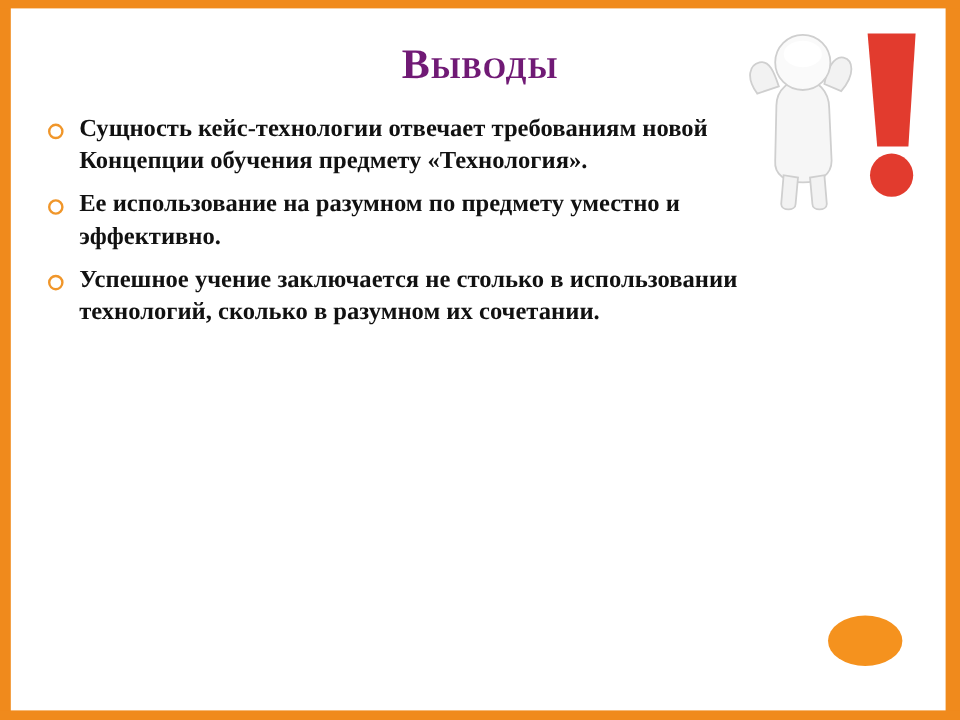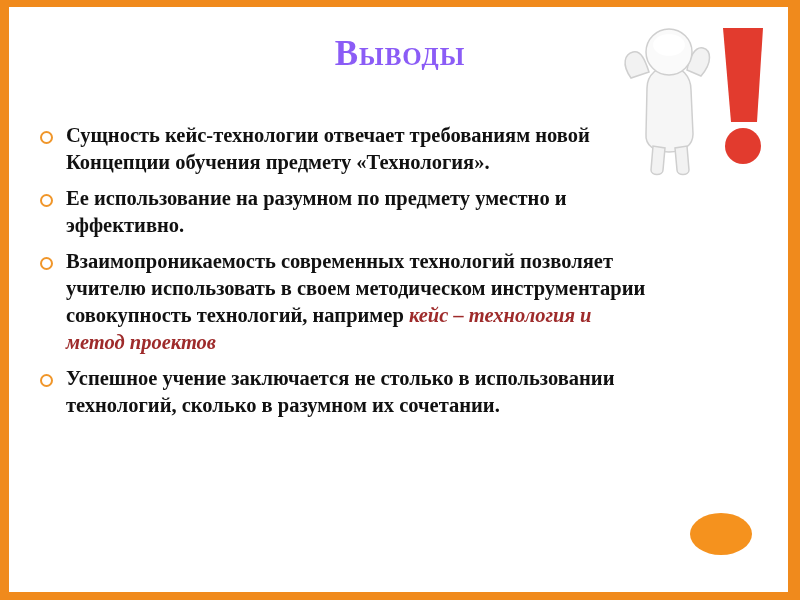--- a/index.html
+++ b/index.html
@@ -69,29 +69,28 @@
     position: absolute;
     top: 34px;
     left: 0;
     width: 800px;
     text-align: center;
     font-family: "Liberation Serif", serif;
     font-variant: small-caps;
     font-weight: bold;
     font-size: 35px;
     letter-spacing: 1px;
-    color: #8b5cf6;
+    color: #701a75;
   }
 
   .bullets {
     position: absolute;
     top: 94px;
     left: 40px;
     width: 610px;
-    margin-top: 28px;
   }
   .bullet-row {
     display: flex;
     align-items: flex-start;
     margin-bottom: 9px;
   }
   .bullet-marker {
     flex: 0 0 auto;
     width: 13px;
     height: 13px;
@@ -165,25 +164,19 @@
     </div>
     <div class="bullet-row">
       <span class="bullet-marker"></span>
       <span class="bullet-text">
         <span>Ее использование на разумном по предмету уместно и эффективно.</span>
       </span>
     </div>
     <div class="bullet-row">
       <span class="bullet-marker"></span>
       <span class="bullet-text">
-        <span>Взаимопроникаемость современных технологий позволяет учителю использовать в своем методическом инструментарии совокупность технологий, например </span><span class="accent-italic">кейс – технология и метод проектов</span>
-      </span>
-    </div>
-    <div class="bullet-row">
-      <span class="bullet-marker"></span>
-      <span class="bullet-text">
         <span>Успешное учение заключается не столько в использовании технологий, сколько в разумном их сочетании.</span>
       </span>
     </div>
   </div>
 
   <div class="dot-decoration"></div>
 </div>
 
 </body></html>

